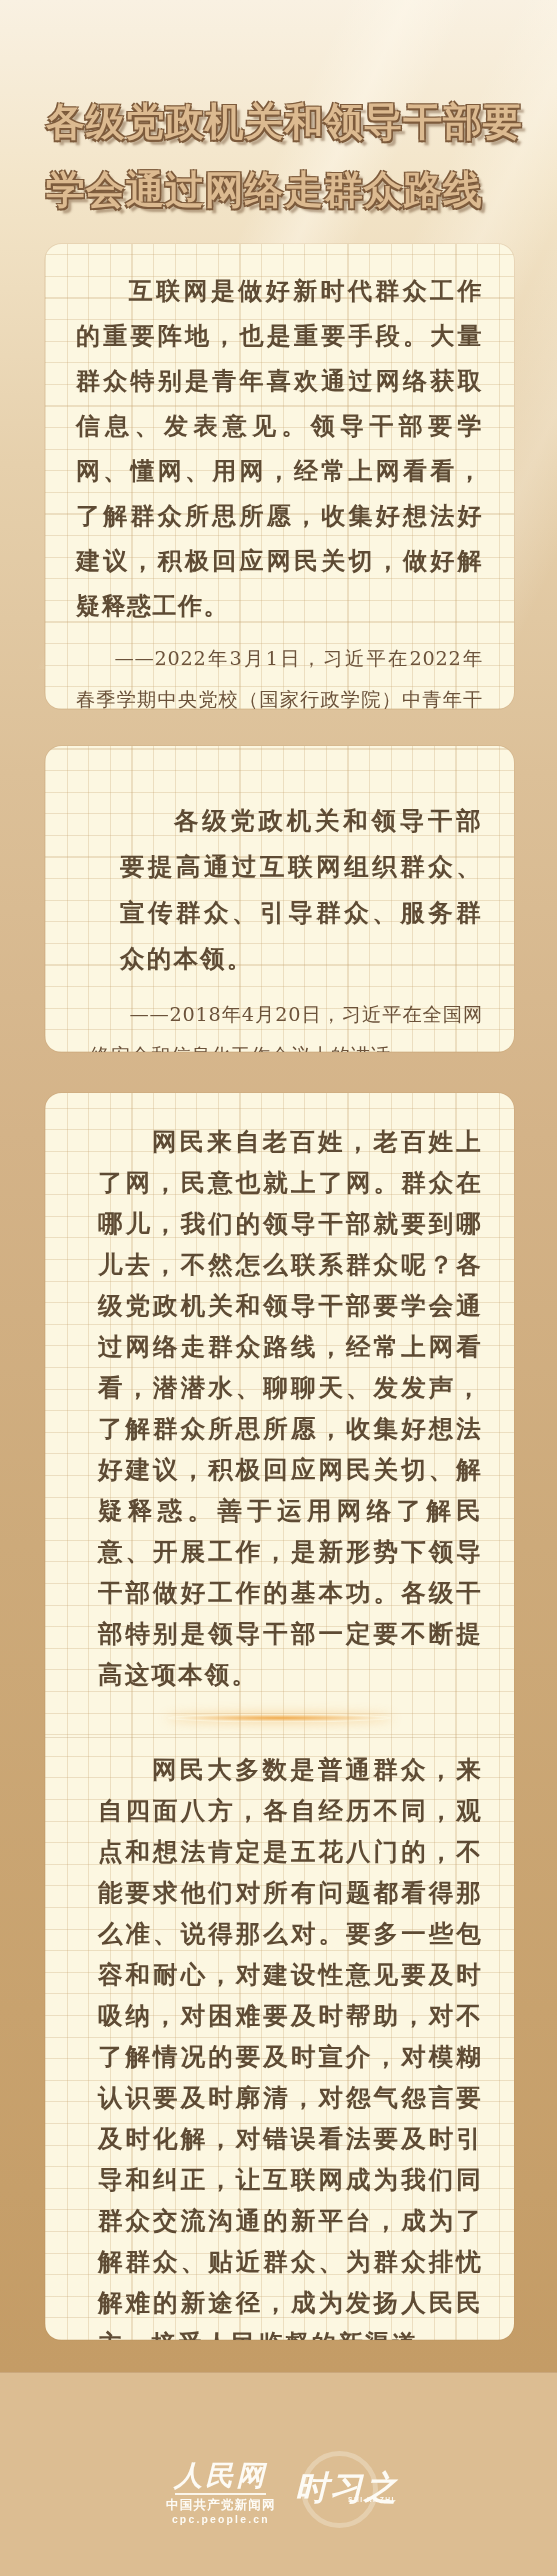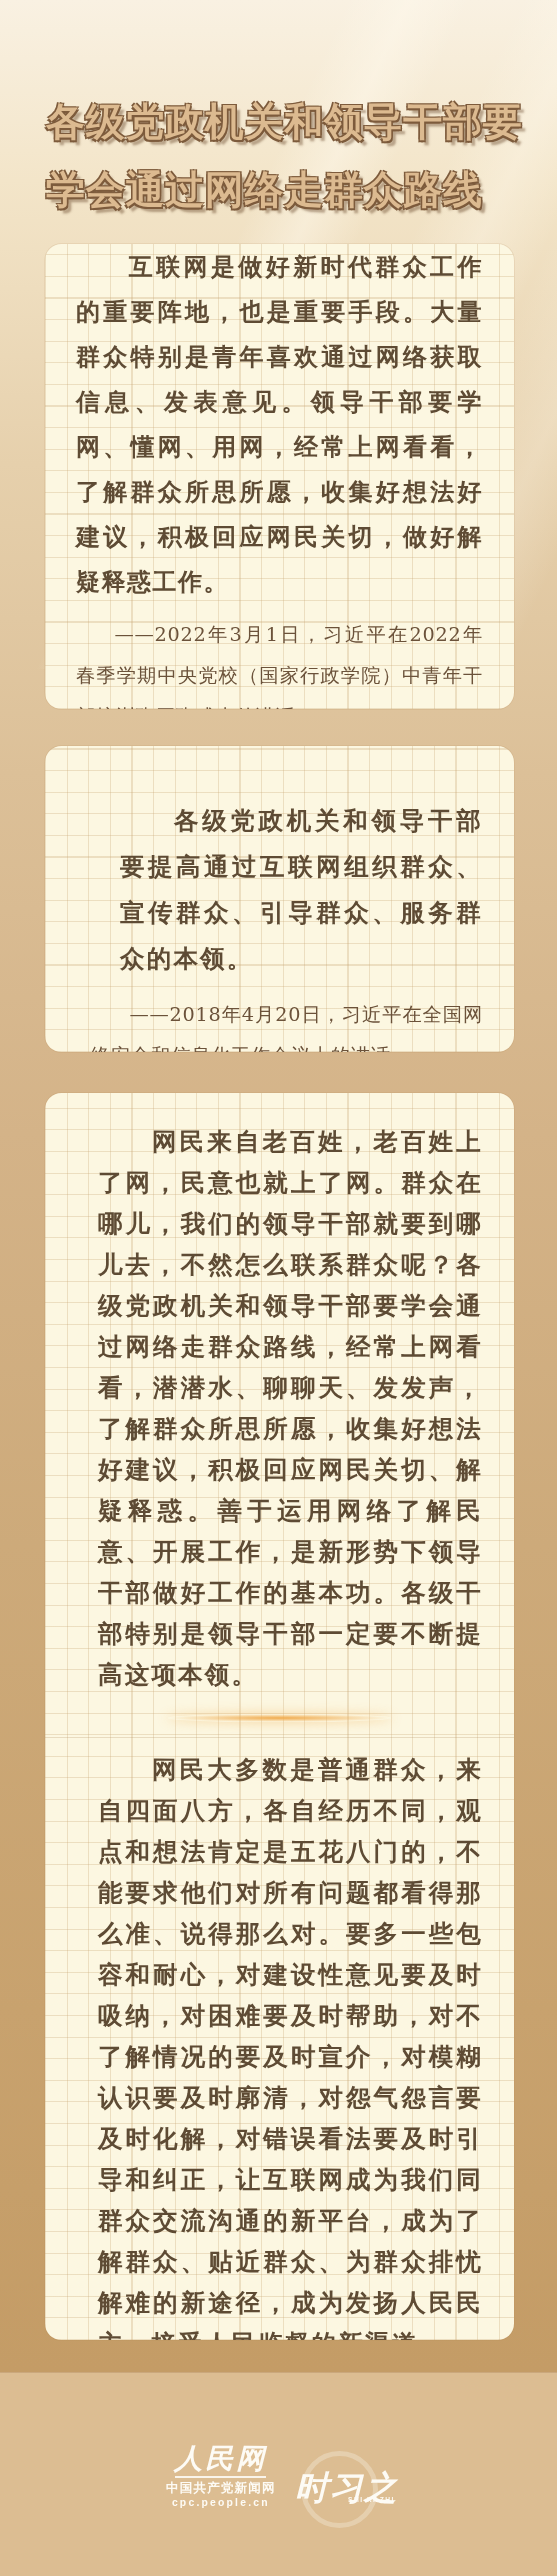--- a/index.html
+++ b/index.html
@@ -75,21 +75,21 @@
   .card2 { top: 746px; height: 306px; }
   .card3 { top: 1093px; height: 1247px; }
 
   .quote {
     color: #5e4b34;
     font-weight: 700;
     text-align: justify;
     text-indent: 2.2em;
     margin: 0;
   }
-  .card1 .quote { font-size: 24px; letter-spacing: 1.5px; line-height: 45px; }
+  .card1 .quote { font-size: 24px; letter-spacing: 1.5px; line-height: 45px; padding-top: 24px; }
   .card2 .quote { font-size: 24.5px; letter-spacing: 2.2px; line-height: 46px; padding-top: 52px; margin-left: 44px; }
   .card3 .quote { font-size: 24.5px; letter-spacing: 2.2px; line-height: 41px; margin-left: 22px; }
   .card3 .quote-a { padding-top: 28px; }
   .card3 .quote-b { padding-top: 12px; }
 
   .attribution {
     color: #6b523a;
     font-family: "DejaVu Serif", serif;
     font-size: 19.3px;
     letter-spacing: 0.7px;
@@ -126,21 +126,21 @@
     height: 203px;
     background: #dcbd92;
     border-top: 0.7px solid rgba(170,130,85,0.35);
   }
   .footer-inner {
     position: absolute;
     top: 71px;
     left: 0; right: 0;
     display: flex;
     justify-content: center;
-    align-items: flex-start;
+    align-items: flex-end;
     gap: 19.3px;
   }
   .brand {
     text-align: center;
     color: #fdfbf5;
   }
   .brand-script {
     font-family: "DejaVu Serif", serif;
     font-style: italic;
     font-weight: 700;

